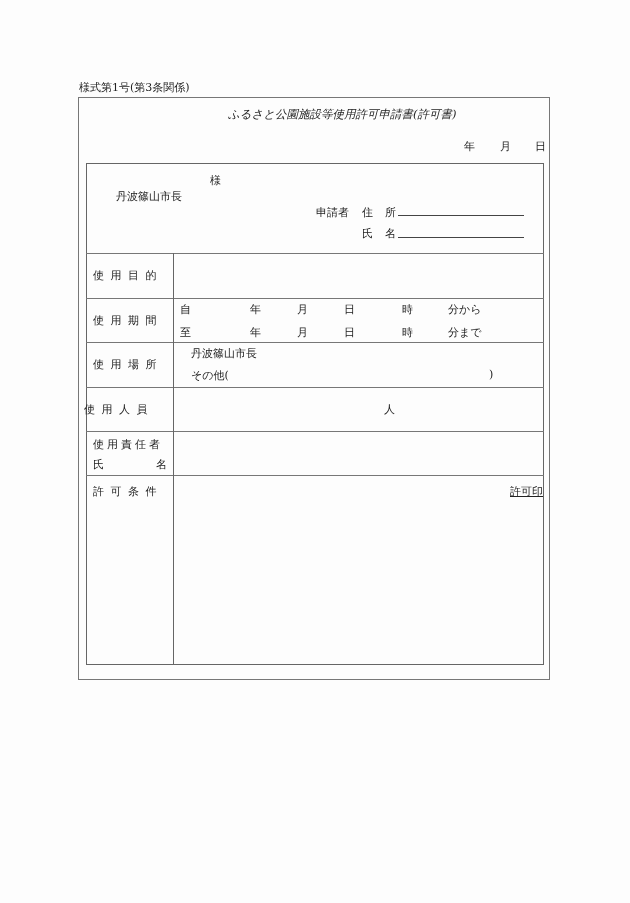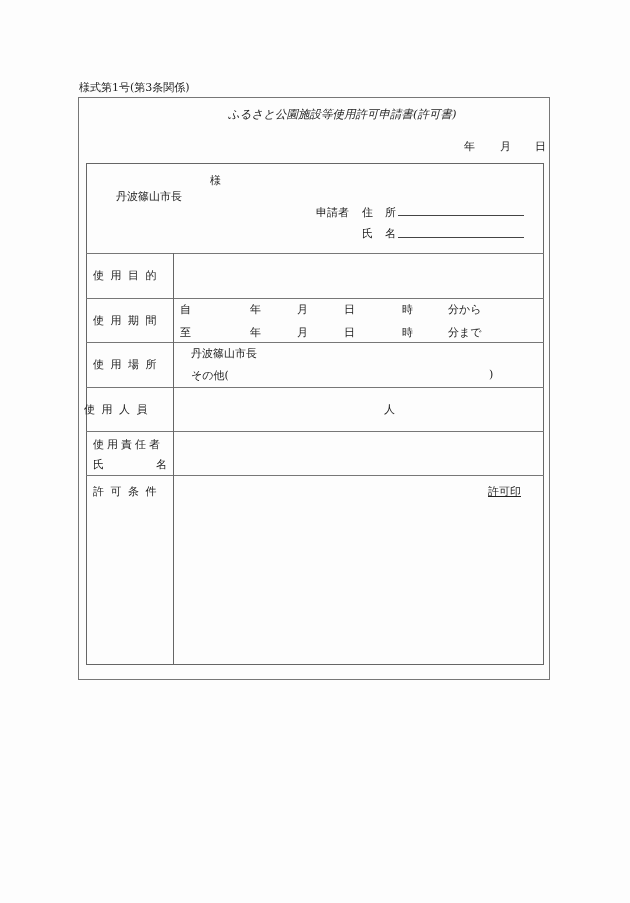--- a/index.html
+++ b/index.html
@@ -79,14 +79,14 @@
 
 <span class="abs lbl" style="left:84px;top:402px;">使用人員</span>
 <span class="abs" style="left:384px;top:402px;">人</span>
 
 <span class="abs" style="left:93px;top:437px;letter-spacing:3px;">使用責任者</span>
 <span class="abs" style="left:93px;top:457px;">氏</span>
 <span class="abs" style="left:156px;top:457px;">名</span>
 <div class="abs" style="left:174px;top:432px;width:369px;height:43px;"></div>
 
 <span class="abs lbl" style="left:93px;top:484px;">許可条件</span>
-<span class="abs" style="left:488px;top:484px;text-decoration:underline;">許可印</span>
+<span class="abs" style="left:510px;top:484px;text-decoration:underline;">許可印</span>
 <div class="abs" style="left:174px;top:476px;width:369px;height:188px;"></div>
 
 </body></html>

